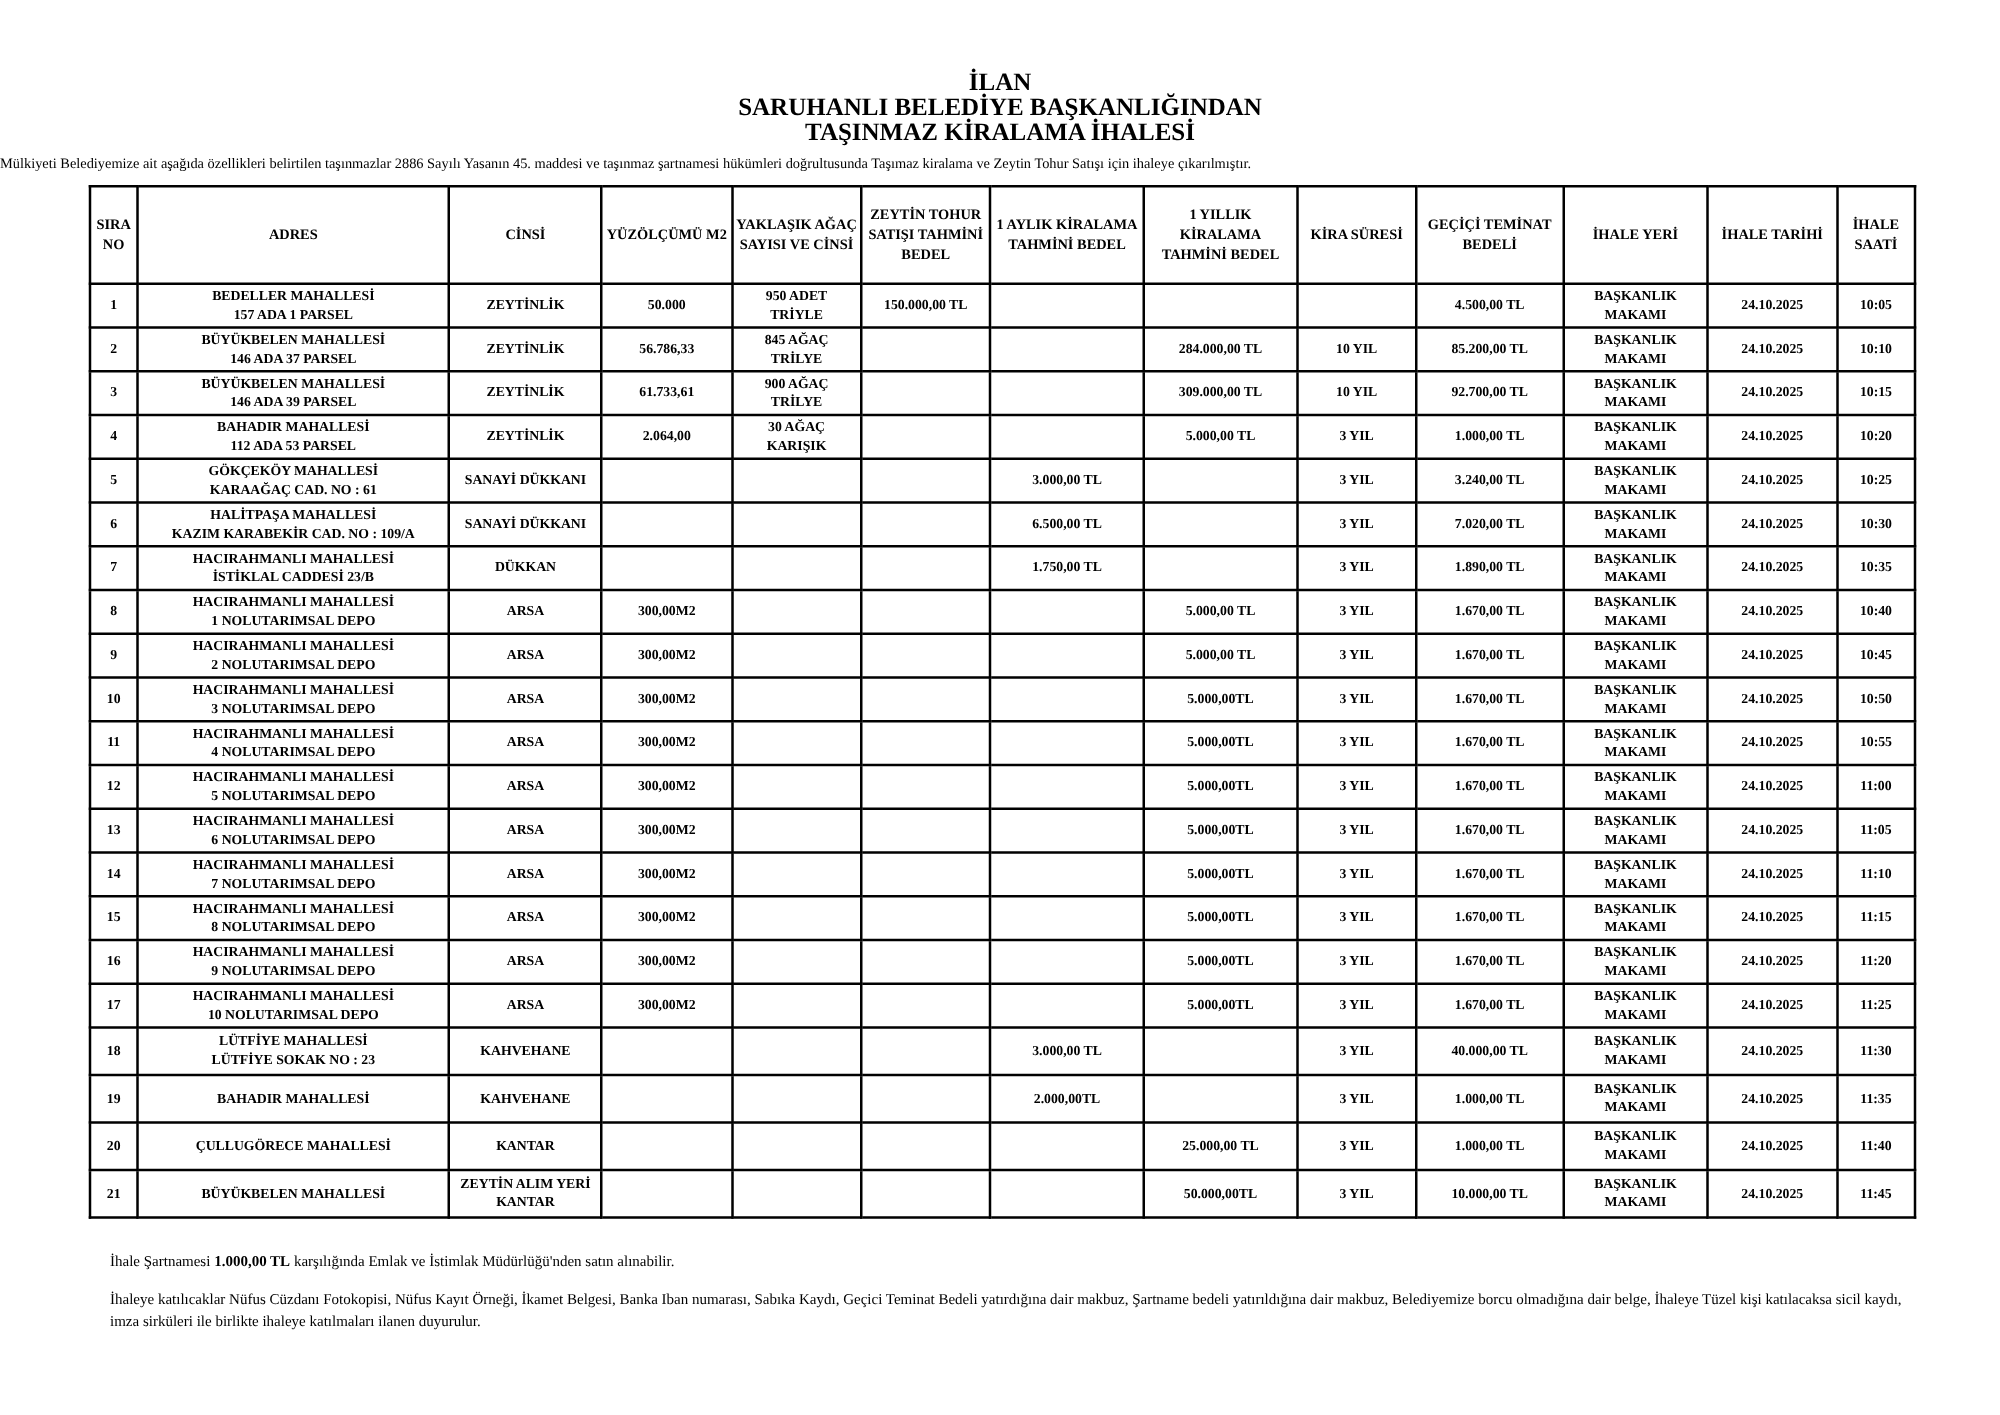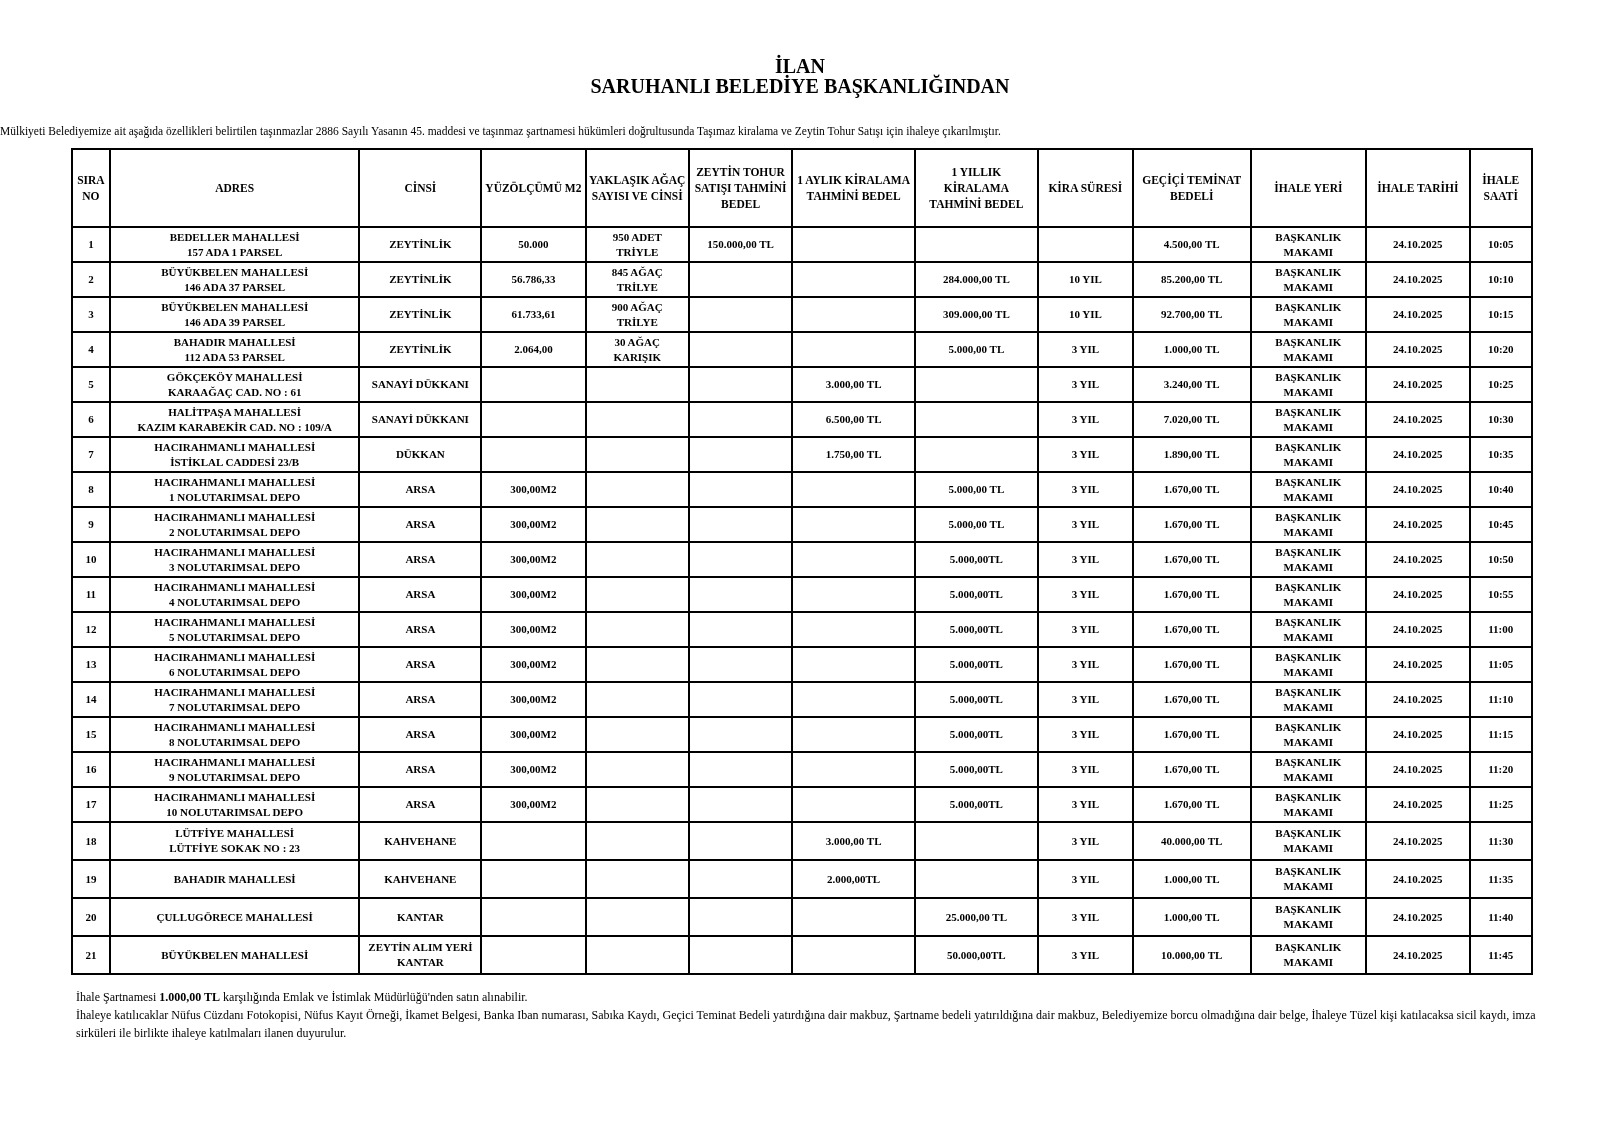--- a/index.html
+++ b/index.html
@@ -6,29 +6,30 @@
   body { width: 1600px; height: 1132px; position: relative; font-family: "Liberation Serif", serif; color: #000; overflow: hidden; }
   .title-block { position: absolute; top: 56px; left: 0; width: 1600px; text-align: center; }
   .title-line { font-weight: bold; font-size: 20px; line-height: 20px; margin: 0; }
   .intro { position: absolute; top: 124px; left: 0; width: 1600px; text-align: left; font-size: 11.5px; line-height: 14px; }
   table.main { position: absolute; top: 148px; left: 71px; width: 1462px; border-collapse: collapse; table-layout: fixed; }
   table.main th, table.main td { border: 2px solid #000; text-align: center; vertical-align: middle; font-weight: bold; font-size: 11px; line-height: 15px; padding: 0 2px; overflow: hidden; }
   table.main th { height: 76px; font-size: 11.5px; line-height: 16px; }
   table.main td { height: 33px; }
   tr.tall td { height: 36px; }
   .footer { position: absolute; top: 988px; left: 76px; width: 1460px; font-size: 12px; line-height: 18px; }
-  .footer p { margin: 0; }
+  .footer p { margin: 12px; }
   .clip { display: block; max-height: 45px; overflow: hidden; }
 </style>
 </head>
 <body>
 
 <div class="title-block">
   <p class="title-line">İLAN</p>
   <p class="title-line">SARUHANLI BELEDİYE BAŞKANLIĞINDAN</p>
+  <p class="title-line">TAŞINMAZ KİRALAMA İHALESİ</p>
 </div>
 <div class="intro">Mülkiyeti Belediyemize ait aşağıda özellikleri belirtilen taşınmazlar 2886 Sayılı Yasanın 45. maddesi ve taşınmaz şartnamesi hükümleri doğrultusunda Taşımaz kiralama ve Zeytin Tohur Satışı için ihaleye çıkarılmıştır.</div>
 
 <table class="main">
   <colgroup>
     <col style="width:37px">
       <col style="width:244px">
       <col style="width:119px">
       <col style="width:102px">
       <col style="width:101px">

